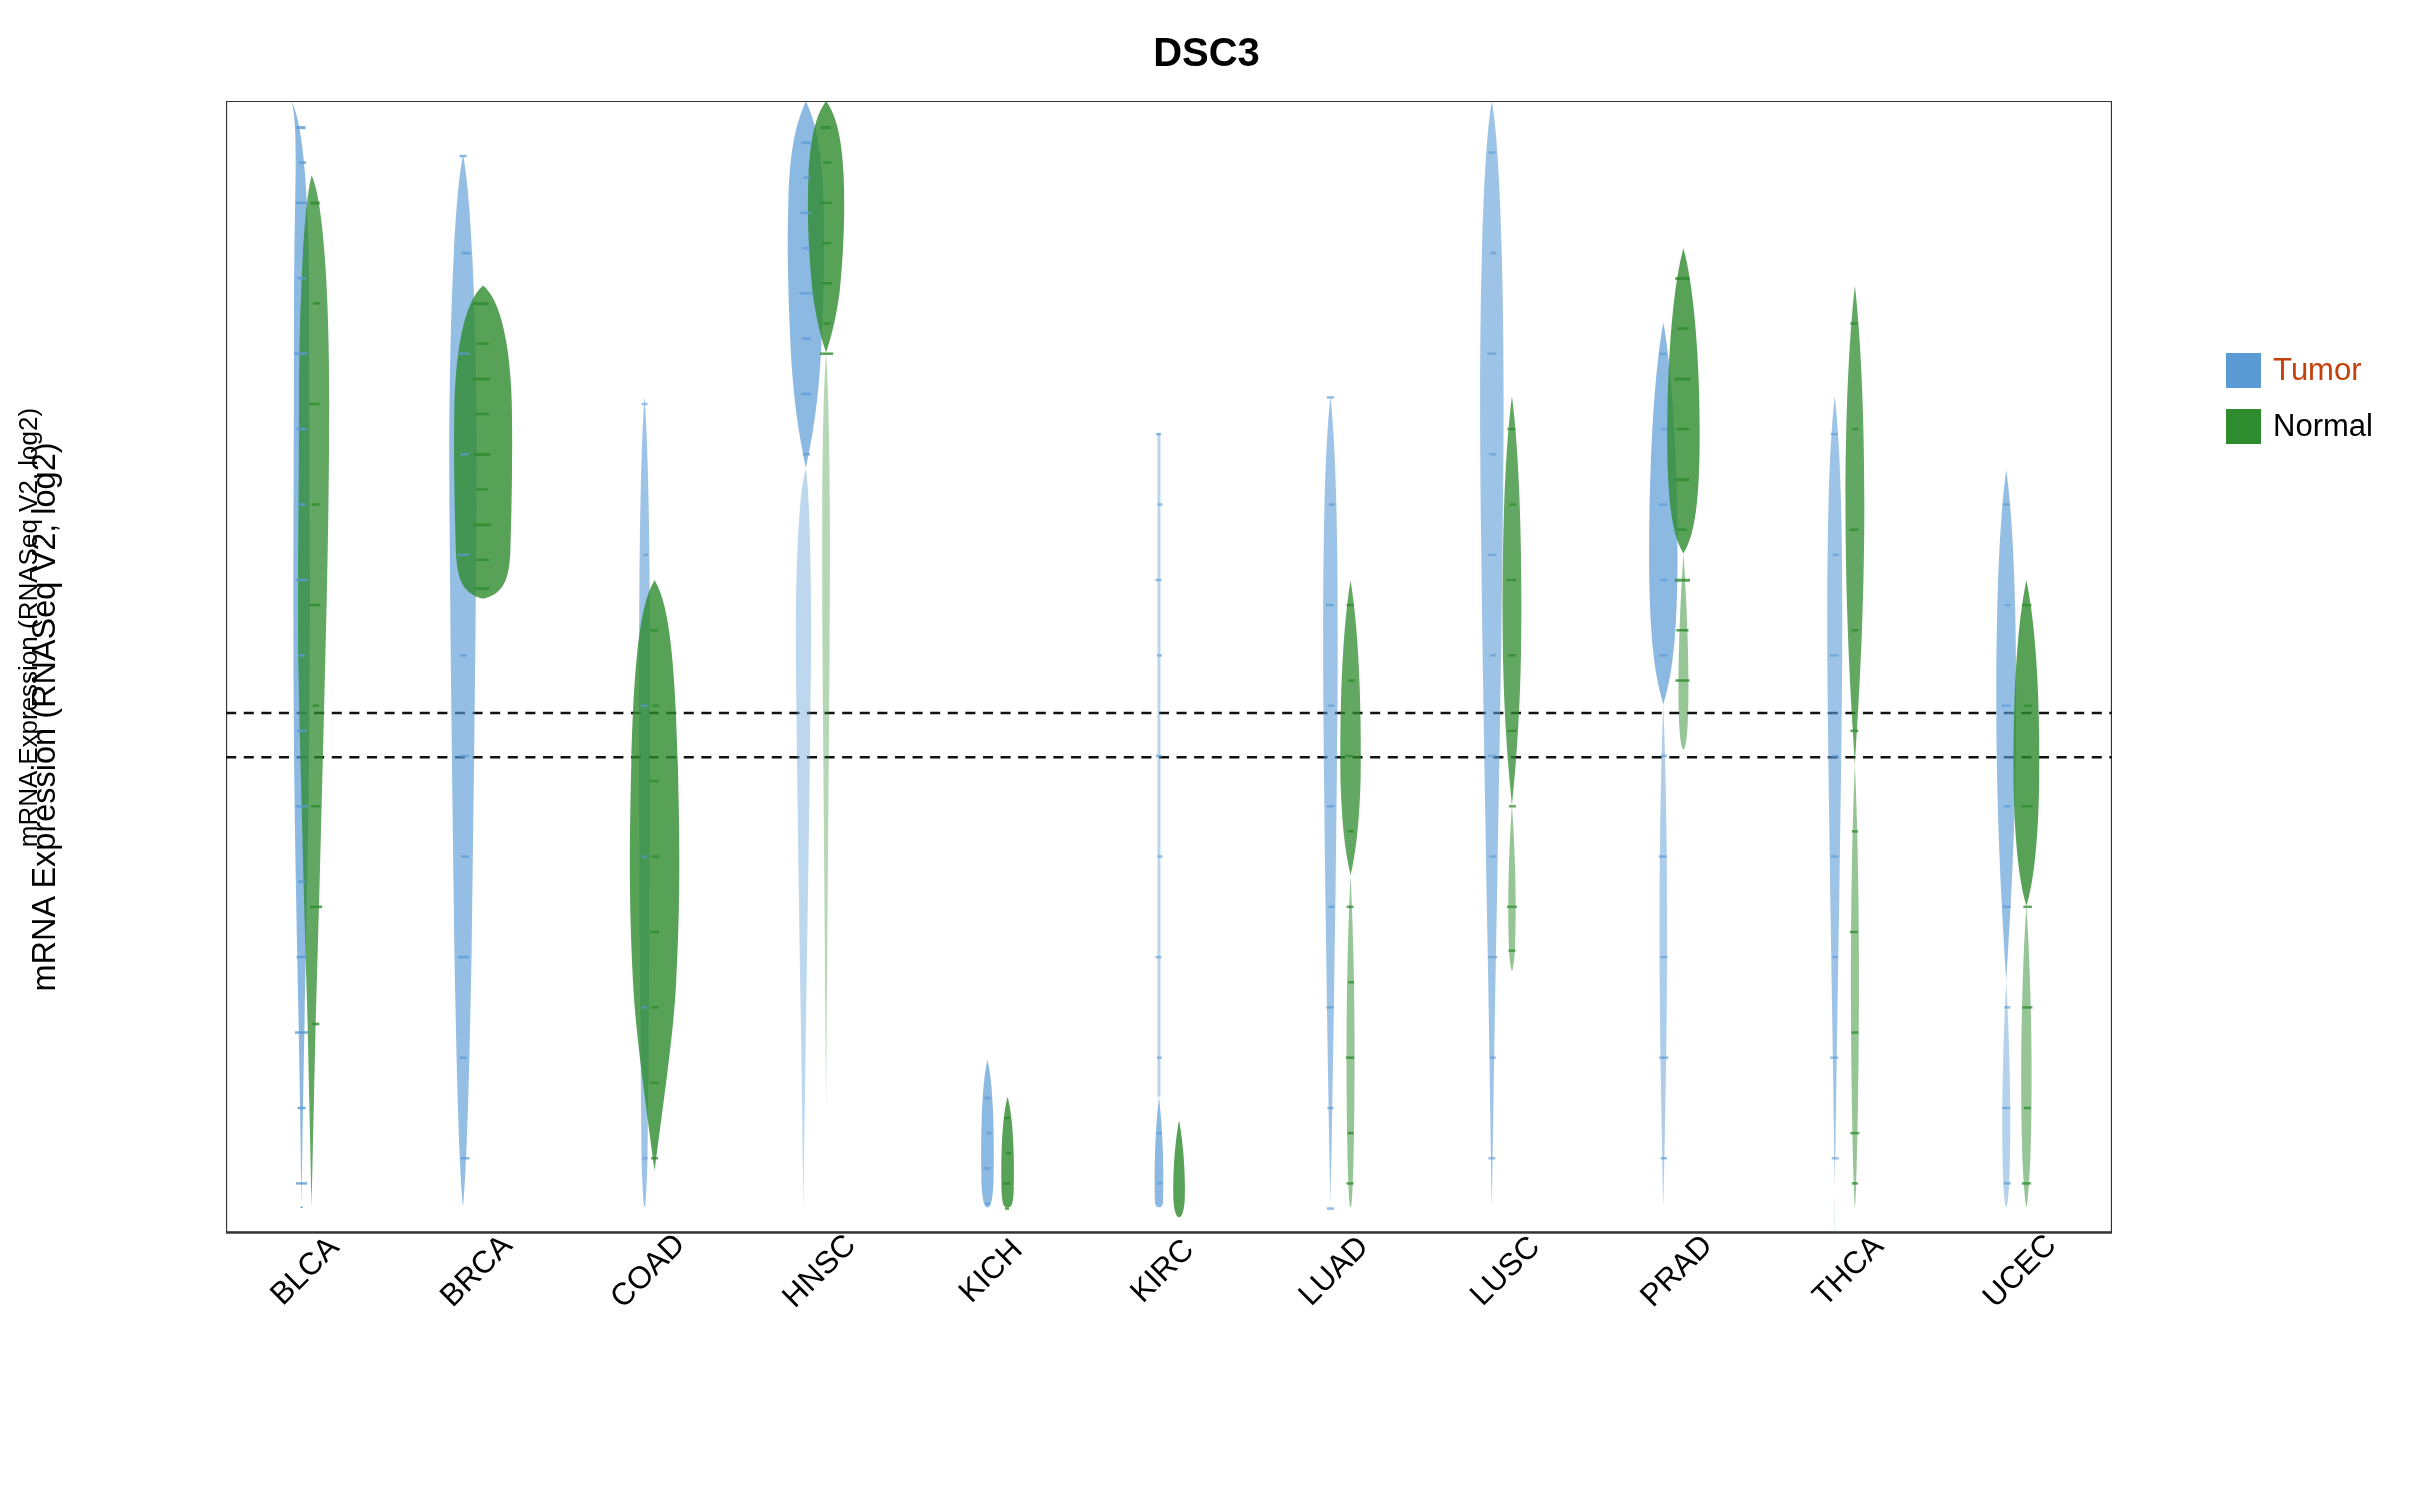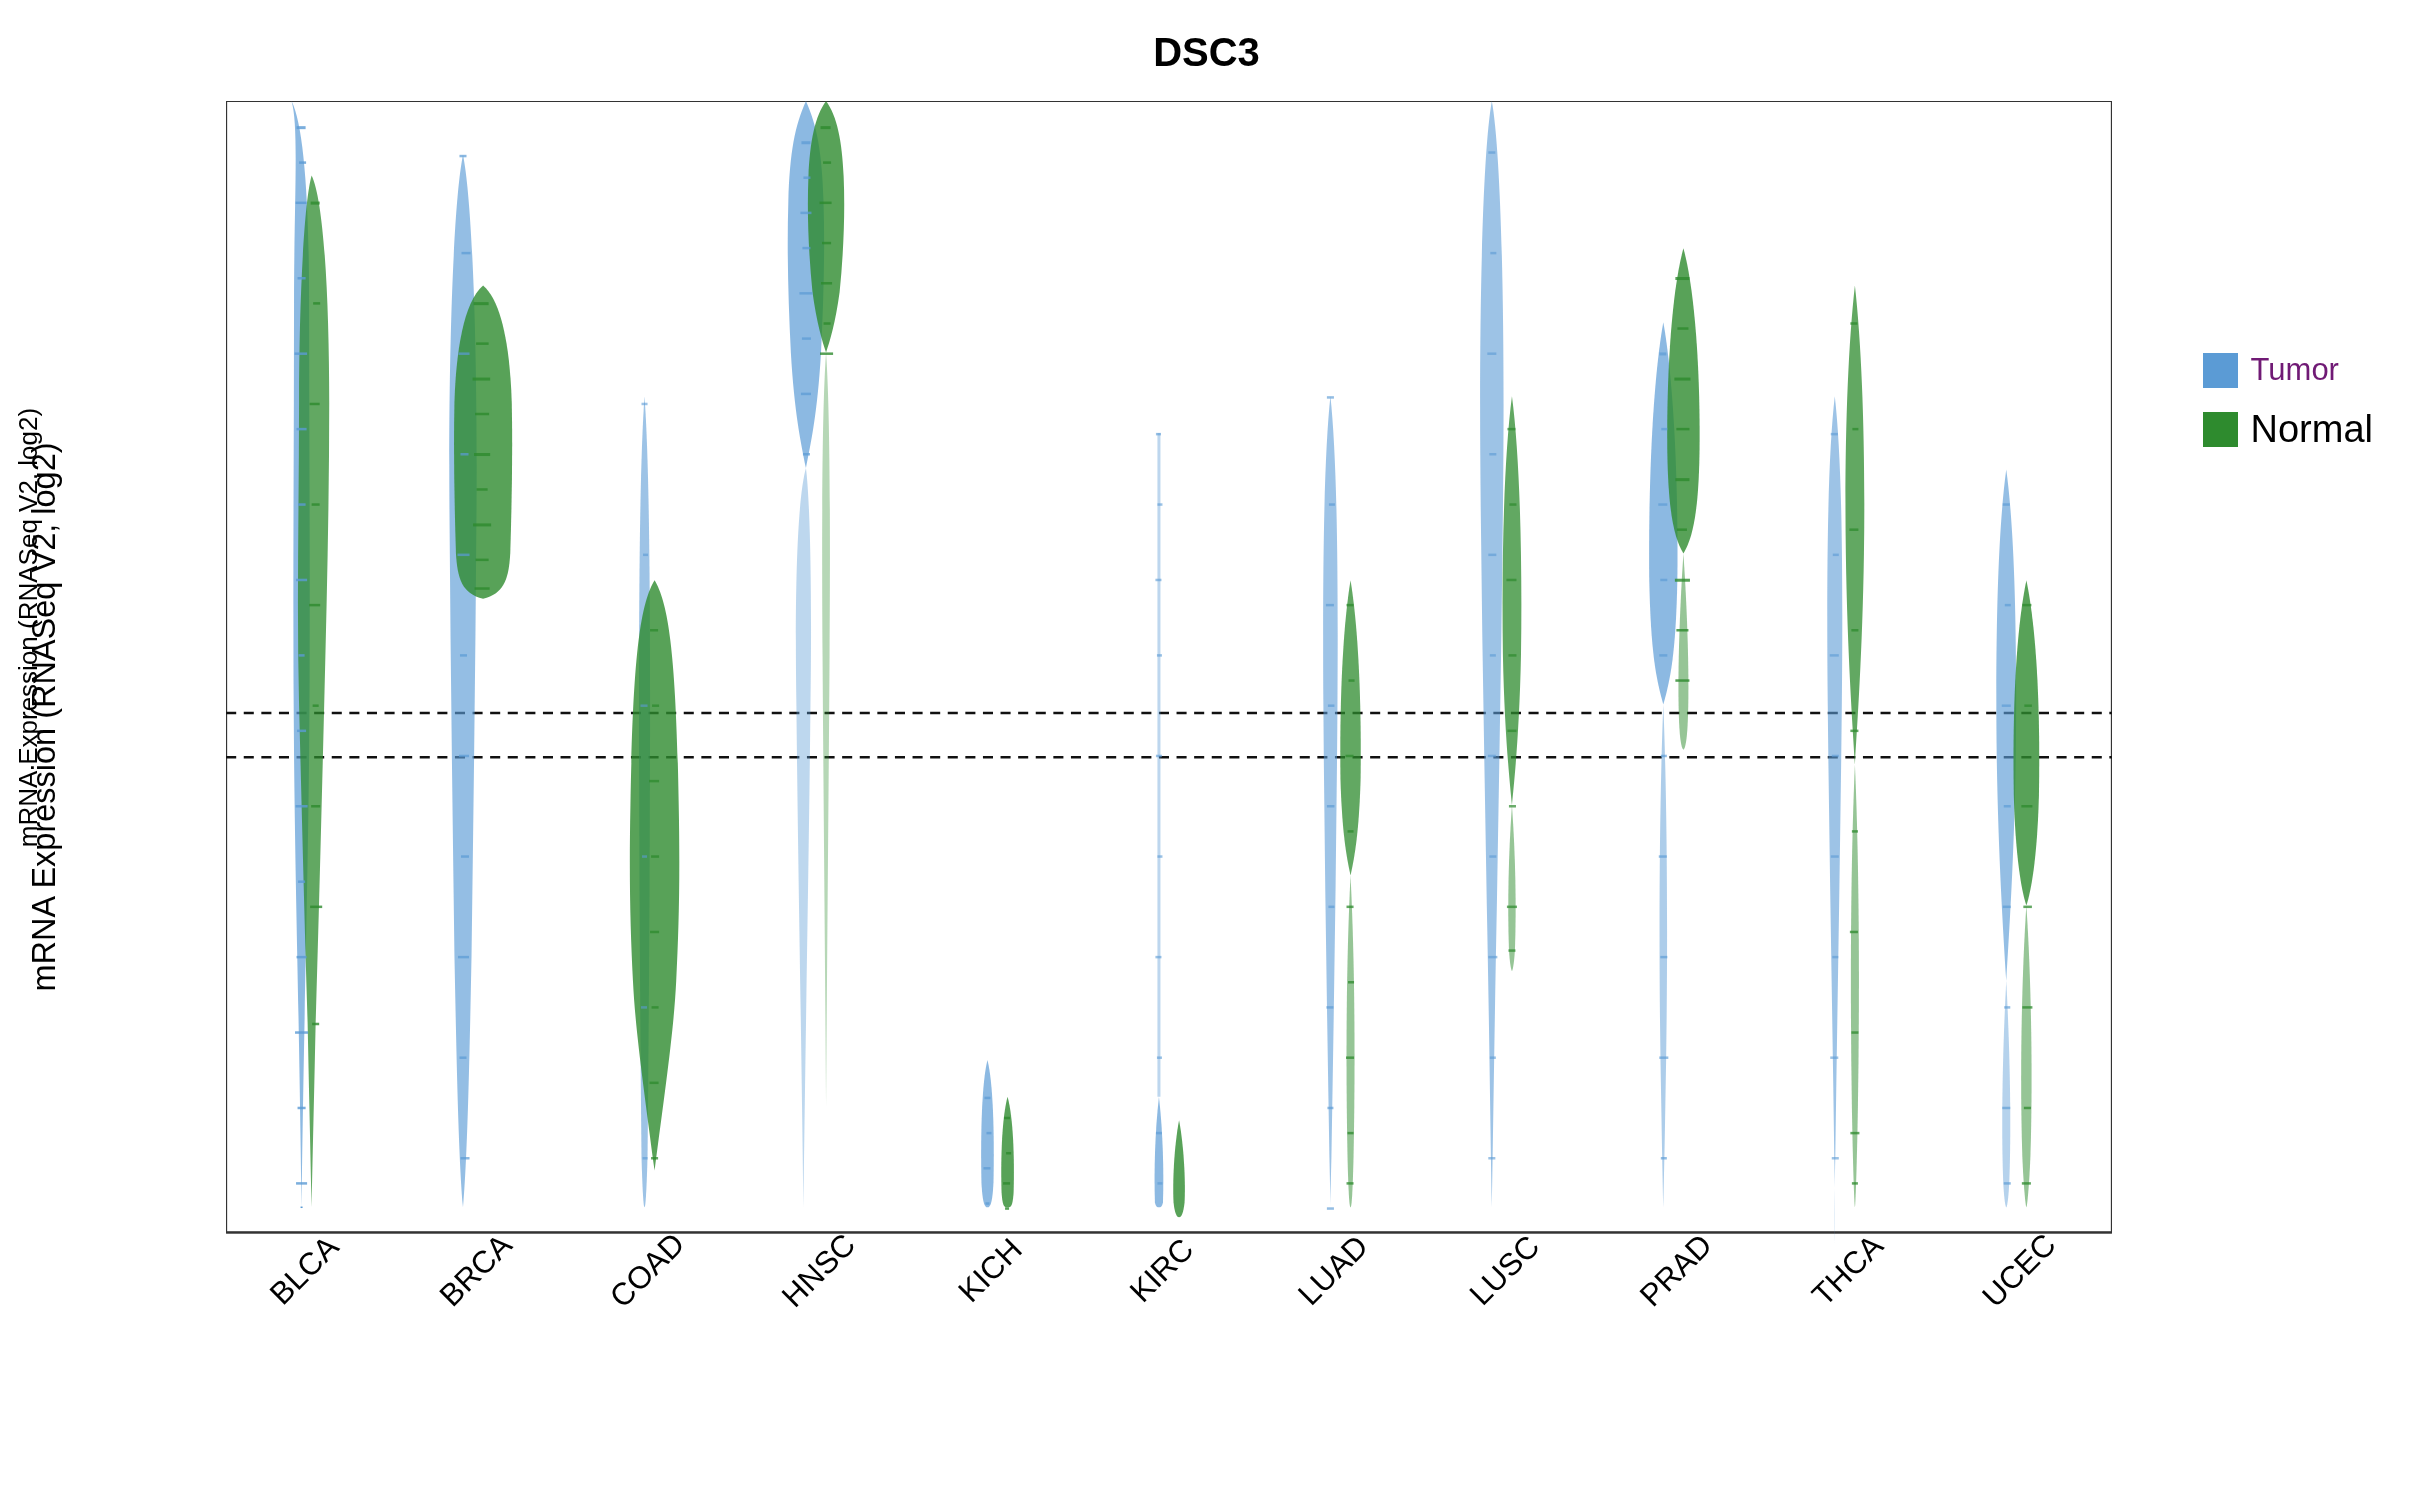--- a/index.html
+++ b/index.html
@@ -470,22 +470,22 @@
 
   </svg>
 
   <svg style="position:absolute; top:101px; left:15px; width:80px; height:1232px;" viewBox="0 0 160 2450">
     <text x="80" y="1225" text-anchor="middle" font-size="65" fill="#000" transform="rotate(-90, 80, 1225)" font-family="Arial, sans-serif">mRNA Expression (RNASeq V2, log2)</text>
   </svg>
 
   <div style="position:absolute; top:352px; right:40px; display:flex; flex-direction:column; gap:20px;">
     <div style="display:flex; align-items:center; gap:12.6px;">
       <div style="width:35px; height:35px; background:#5b9bd5;"></div>
-      <span style="font-size:31px; color:#701a75; font-family:Arial,sans-serif;">Tumor</span>
+      <span style="font-size:31px; color:#c2410c; font-family:Arial,sans-serif;">Tumor</span>
     </div>
     <div style="display:flex; align-items:center; gap:12.6px;">
       <div style="width:35px; height:35px; background:#2e8b2e;"></div>
-      <span style="font-size:38px; color:#000; font-family:Arial,sans-serif;">Normal</span>
+      <span style="font-size:31px; color:#000; font-family:Arial,sans-serif;">Normal</span>
     </div>
   </div>
 
 </div>
 
 
 </body></html>

